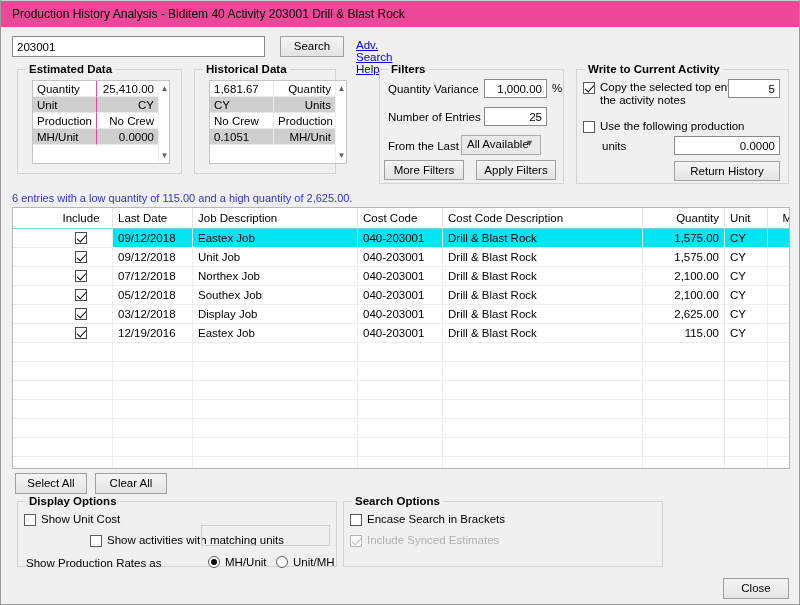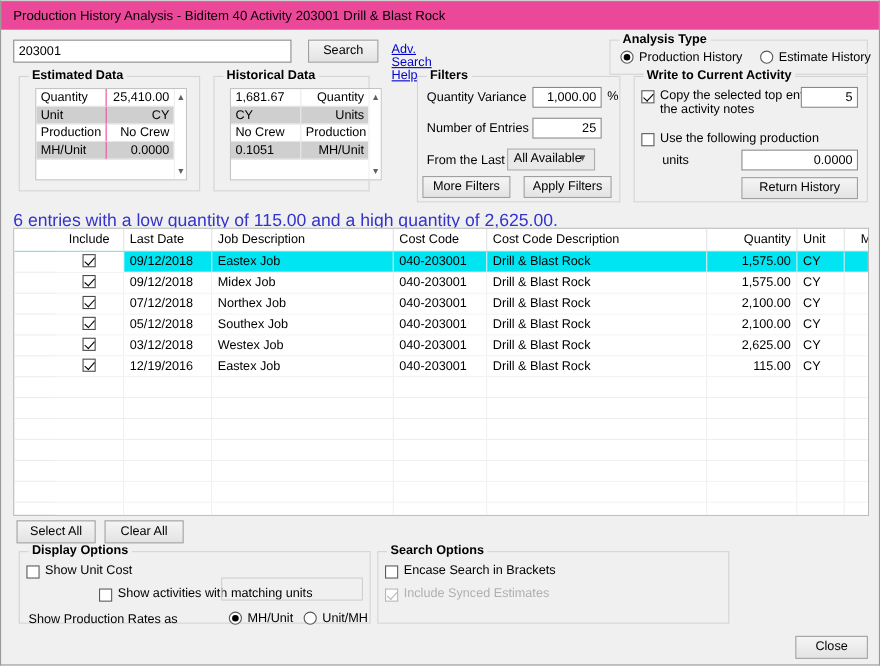--- a/index.html
+++ b/index.html
@@ -161,21 +161,21 @@
     border: solid #000; border-width: 0 1.6px 1.6px 0;
     transform: rotate(42deg);
   }
   .cb.disabled { border-color: #b5b5b5; background: #fff; }
   .cb.disabled.on::after { border-color: #b9b9b9; }
   .cb-label { font-size: 11.5px; line-height: 13px; white-space: nowrap; }
   .cb-label.disabled { color: #b0b0b0; }
   
   #summary {
     position: absolute; left: 11px; top: 191px;
-    color: #3333cc; font-size: 16px; white-space: nowrap;
+    color: #3333cc; font-size: 11px; white-space: nowrap;
   }
   
   #table-wrap {
     position: absolute; left: 11px; top: 206px;
     width: 778px; height: 262px;
     background: #fff;
     border: 1px solid #b8b8b8;
     overflow: hidden;
   }
   #thead { display: flex; height: 21px; background: #fff; border-bottom: 1px solid #7fd8e0; }
@@ -236,31 +236,20 @@
 <div id="window">
 
   <div id="title-bar">Production History Analysis - Biditem 40 Activity 203001 Drill &amp; Blast Rock</div>
 
   <div id="search-row">
     <input id="search-input" value="203001" style="">
     <div class="btn" id="search-button" style="line-height:19px;">Search</div>
     <div id="adv-search-help">Adv. Search Help</div>
   </div>
 
-  <div class="group" id="grp-analysis">
-    <div class="group-title">Analysis Type</div>
-    <div class="radio-wrap" style="left:9px; top:9px;">
-      <span class="radio on"></span>
-      <span>Production History</span>
-    </div>
-    <div class="radio-wrap" style="left:136px; top:9px;">
-      <span class="radio"></span>
-      <span>Estimate History</span>
-    </div>
-  </div>
 
   <div class="group" id="grp-estimated">
     <div class="group-title">Estimated Data</div>
     <div class="datagrid">
       <div class="dg-row">
         <div class="dg-cell label">Quantity</div>
         <div class="dg-cell value">25,410.00</div>
       </div>
       <div class="dg-row alt">
         <div class="dg-cell label">Unit</div>
@@ -363,21 +352,21 @@
           <div class="td c-job">Eastex Job</div>
           <div class="td c-code">040-203001</div>
           <div class="td c-desc">Drill &amp; Blast Rock</div>
           <div class="td c-qty">1,575.00</div>
           <div class="td c-unit">CY</div>
           <div class="td c-mh">0.1378</div>
         </div>
         <div class="tr">
           <div class="td c-include include"><span class="row-cb"></span></div>
           <div class="td c-date">09/12/2018</div>
-          <div class="td c-job">Midex Job</div>
+          <div class="td c-job">Unit Job</div>
           <div class="td c-code">040-203001</div>
           <div class="td c-desc">Drill &amp; Blast Rock</div>
           <div class="td c-qty">1,575.00</div>
           <div class="td c-unit">CY</div>
           <div class="td c-mh">0.1467</div>
         </div>
         <div class="tr">
           <div class="td c-include include"><span class="row-cb"></span></div>
           <div class="td c-date">07/12/2018</div>
           <div class="td c-job">Northex Job</div>
@@ -393,21 +382,21 @@
           <div class="td c-job">Southex Job</div>
           <div class="td c-code">040-203001</div>
           <div class="td c-desc">Drill &amp; Blast Rock</div>
           <div class="td c-qty">2,100.00</div>
           <div class="td c-unit">CY</div>
           <div class="td c-mh">0.0900</div>
         </div>
         <div class="tr">
           <div class="td c-include include"><span class="row-cb"></span></div>
           <div class="td c-date">03/12/2018</div>
-          <div class="td c-job">Westex Job</div>
+          <div class="td c-job">Display Job</div>
           <div class="td c-code">040-203001</div>
           <div class="td c-desc">Drill &amp; Blast Rock</div>
           <div class="td c-qty">2,625.00</div>
           <div class="td c-unit">CY</div>
           <div class="td c-mh">0.0853</div>
         </div>
         <div class="tr">
           <div class="td c-include include"><span class="row-cb"></span></div>
           <div class="td c-date">12/19/2016</div>
           <div class="td c-job">Eastex Job</div>

